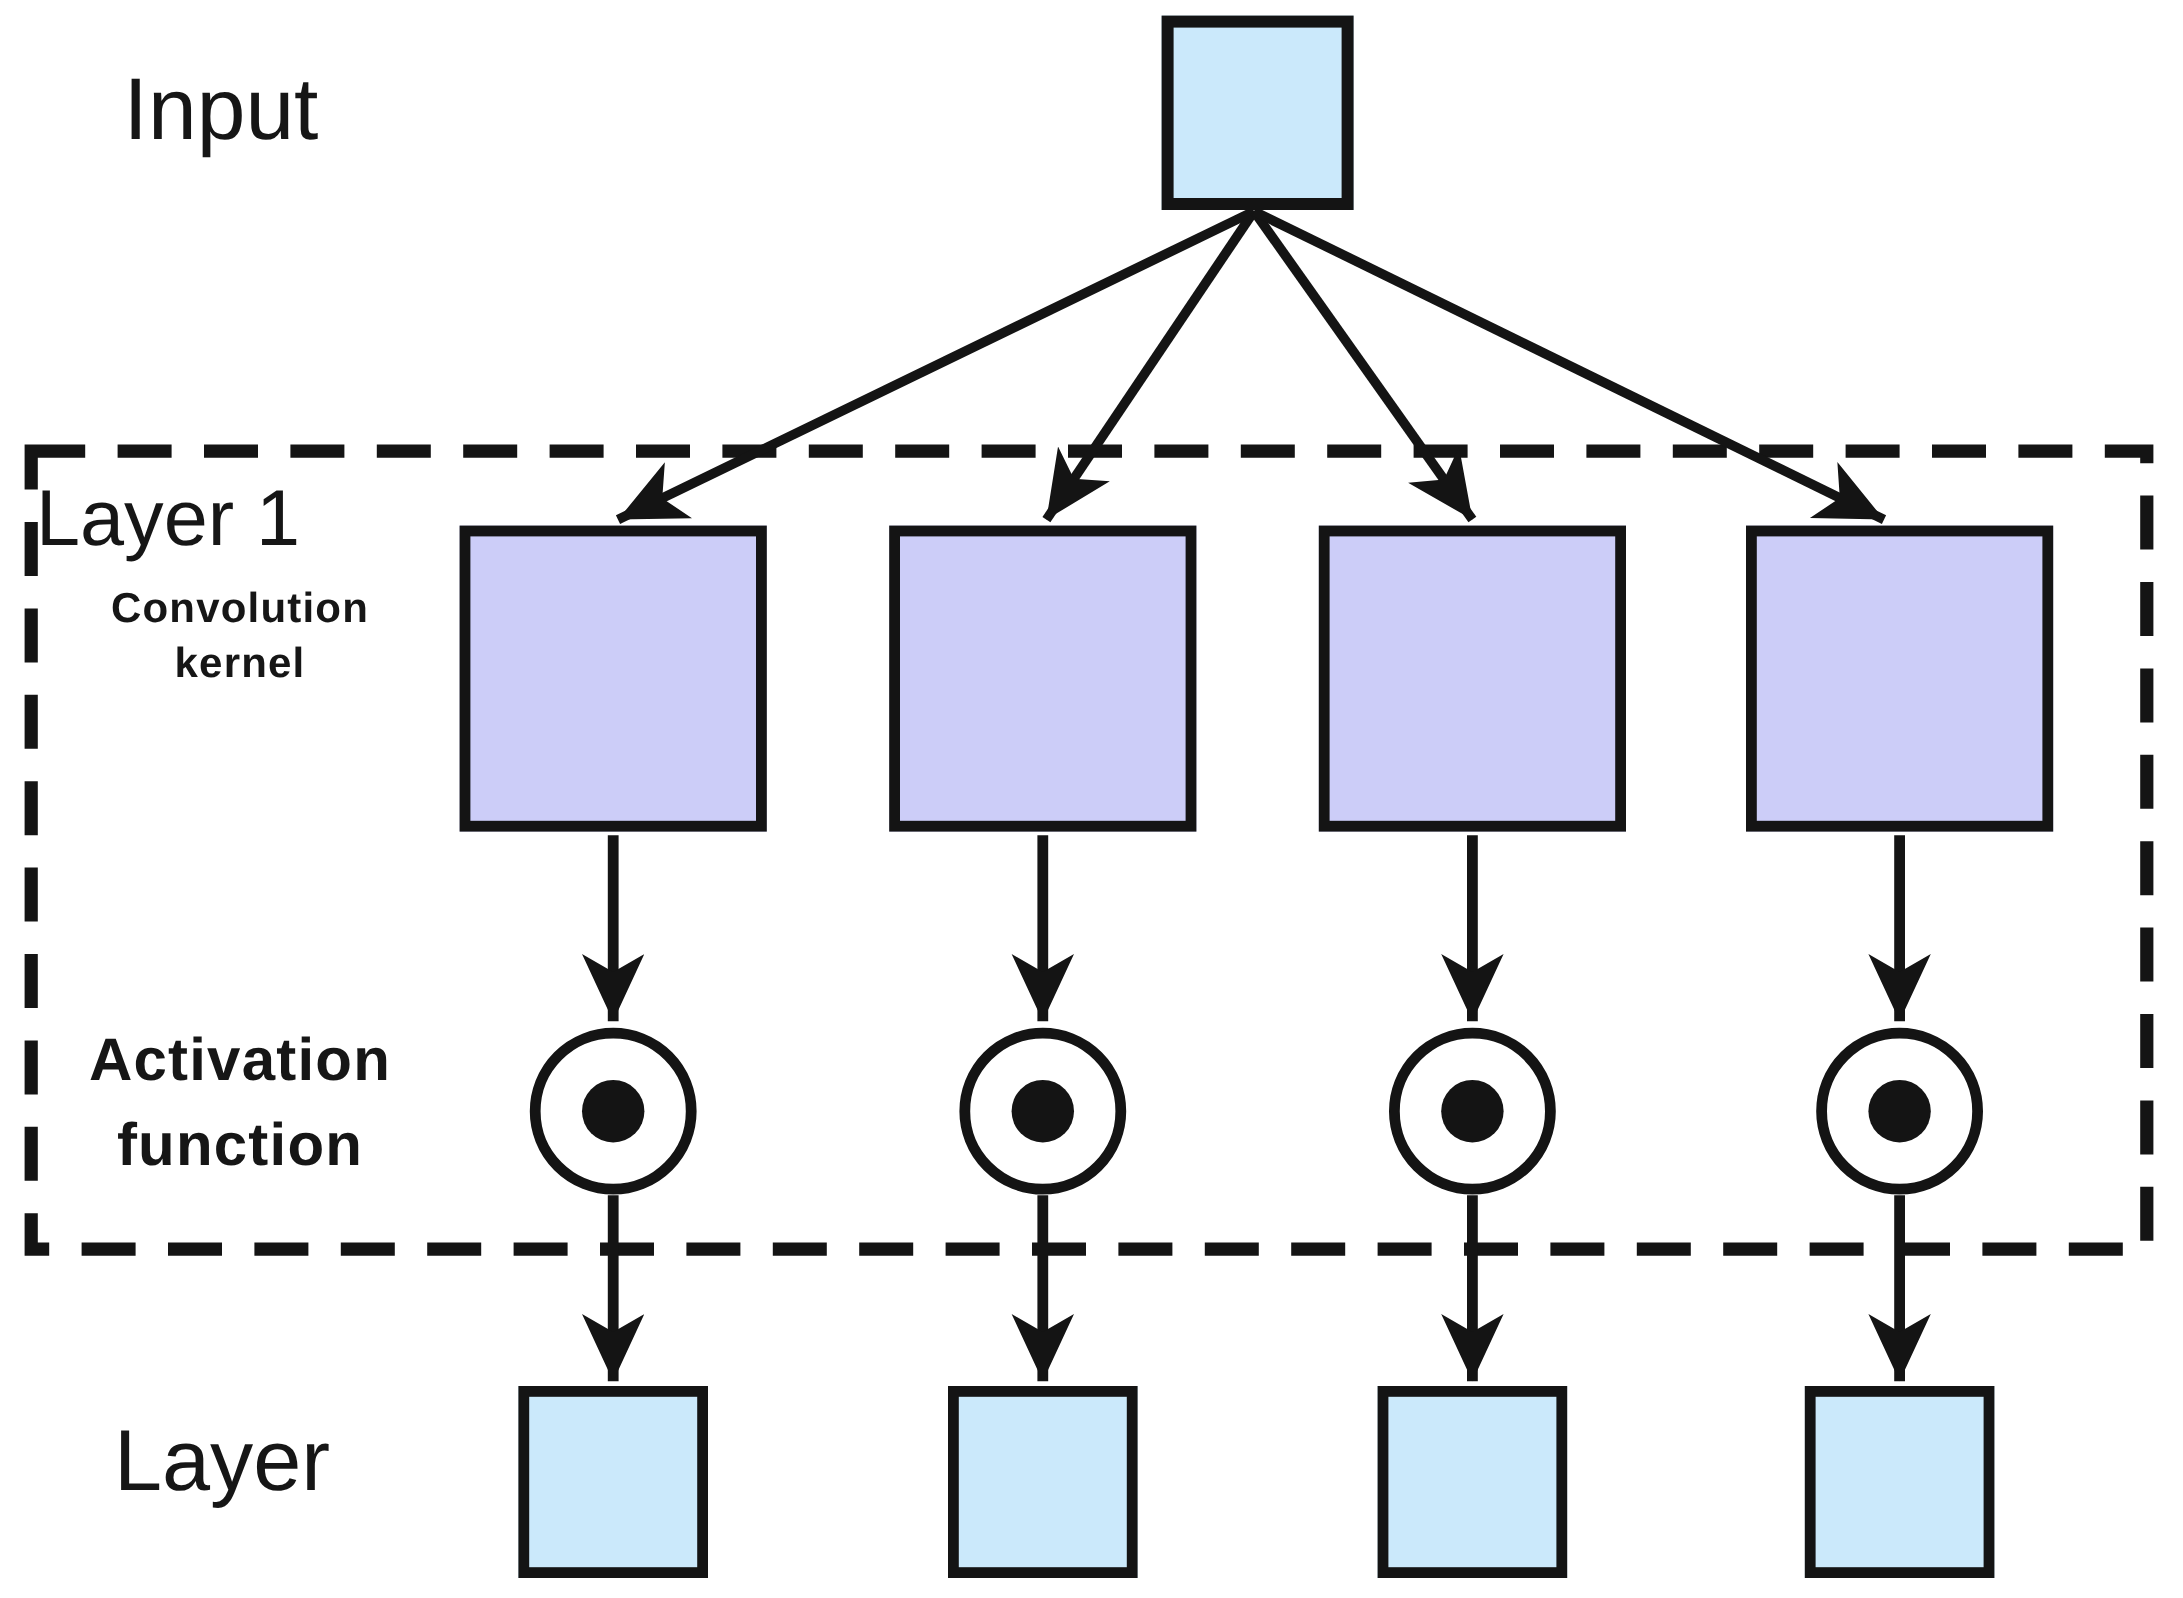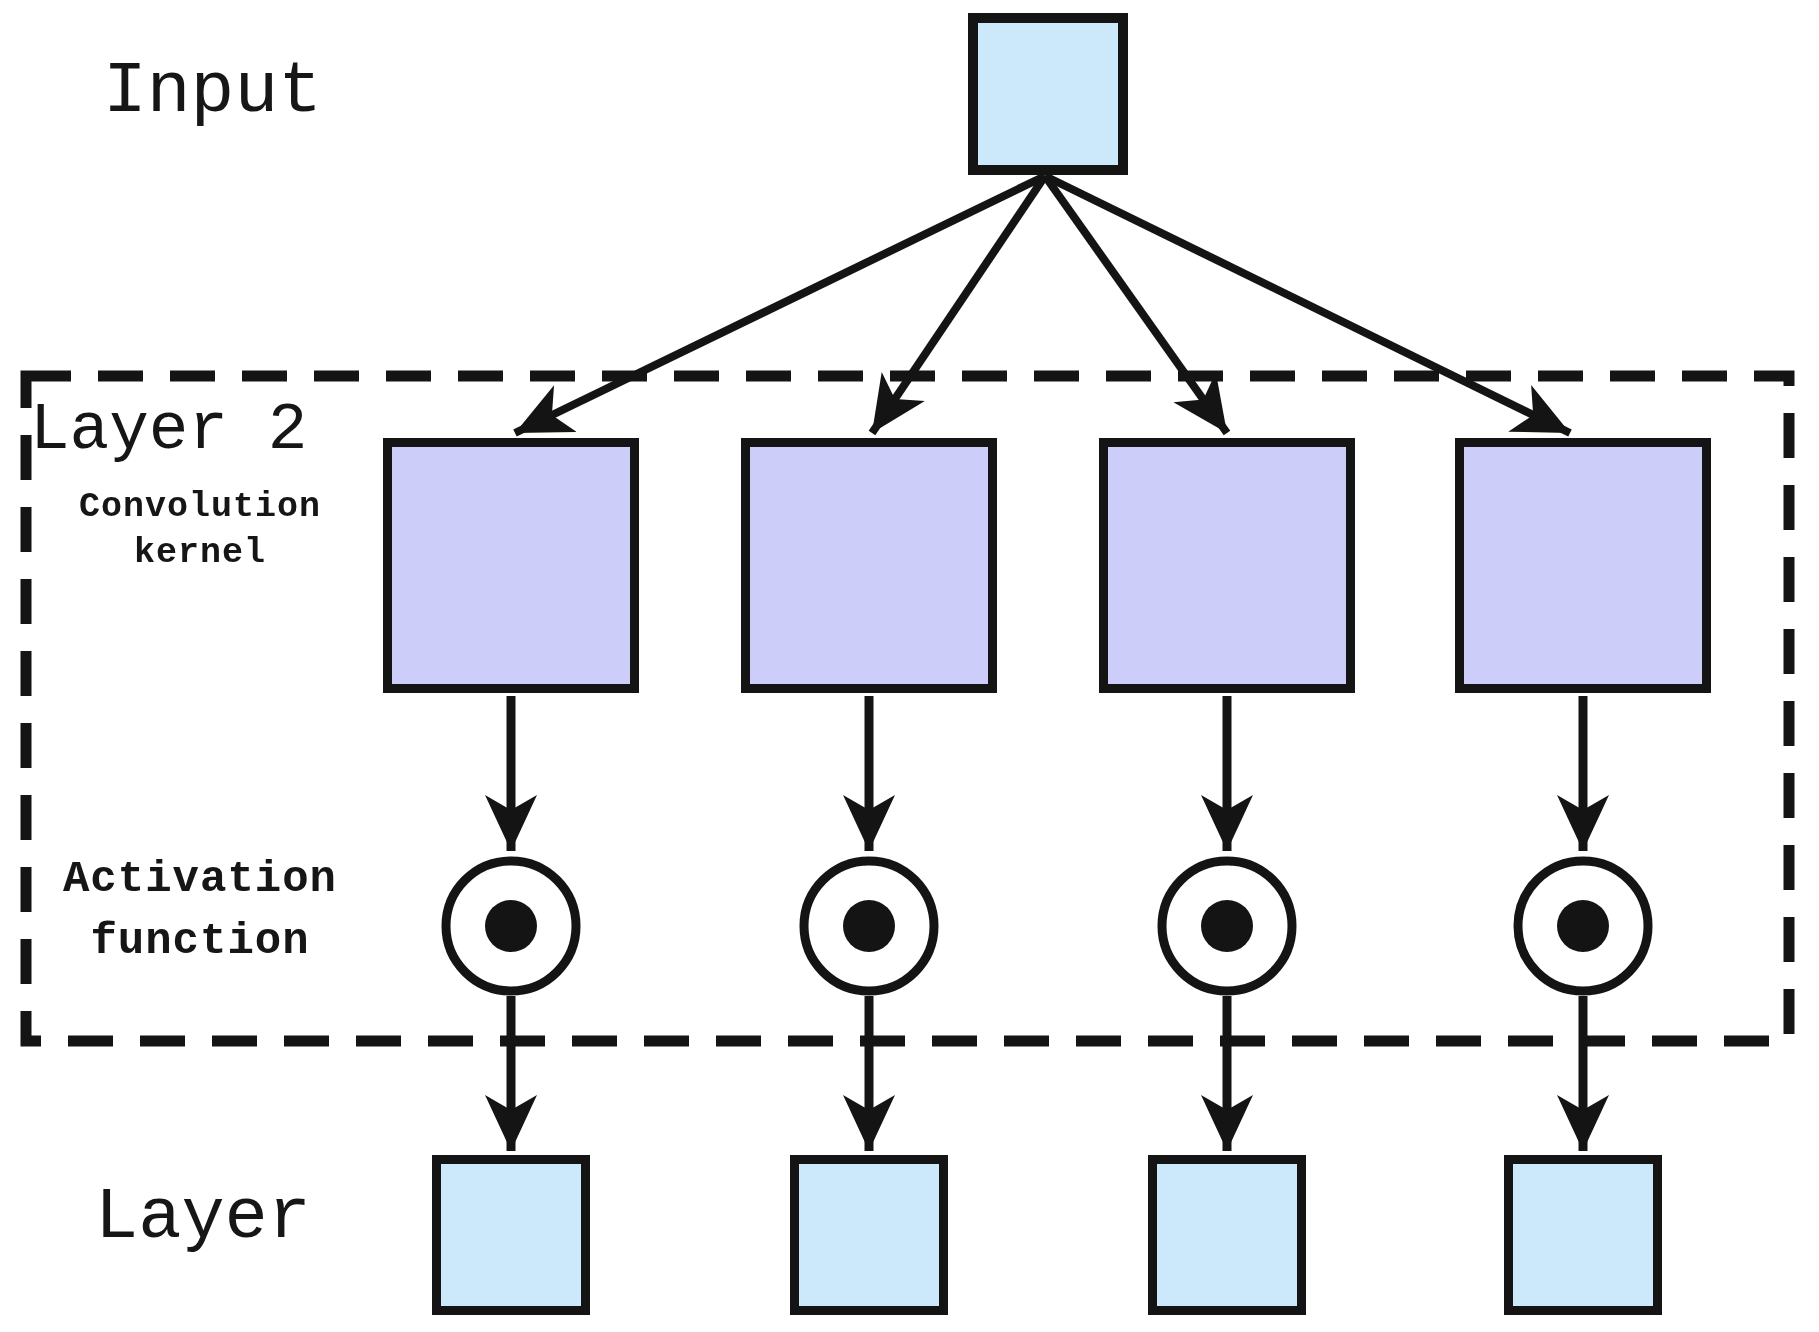--- a/index.html
+++ b/index.html
@@ -9,21 +9,21 @@
     --background: #ffffff;
   }
   * { margin: 0; padding: 0; box-sizing: border-box; }
   html, body { background: var(--background); }
   #canvas {
     position: relative;
     width: 1819px;
     height: 1332px;
     background: var(--background);
     overflow: hidden;
-    font-family: Liberation Mono, monospace;
+    font-family: Liberation Sans, sans-serif;
     color: var(--line);
     padding-left: 22px;
   }
   #shapes {
     position: absolute;
     left: 0; top: 0;
     width: 1819px; height: 1332px;
   }
   .lbl {
     position: absolute;
@@ -35,21 +35,21 @@
   .lbl-layer  { left: 30px;  top: 398px; font-size: 66px; }
   .lbl-output { left: 95px;  top: 1182px; font-size: 72px; }
   .lbl-conv {
     left: 30px; top: 484px; width: 340px;
     font-size: 35px; font-weight: bold;
     text-align: center; line-height: 1.32;
     letter-spacing: 1px;
   }
   .lbl-act {
     left: 30px; top: 848px; width: 340px;
-    font-size: 44px; font-weight: bold;
+    font-size: 50px; font-weight: bold;
     text-align: center; line-height: 1.42;
     letter-spacing: 1px;
   }
   .square { position: absolute; }
   .io-node {
     background: var(--io-node-fill);
     border: 10px solid var(--line);
   }
   .out-node {
     background: var(--io-node-fill);
@@ -126,20 +126,20 @@
   <div class="square kernel-node k2"></div>
   <div class="square kernel-node k3"></div>
   <div class="square kernel-node k4"></div>
 
   <div class="square out-node o1"></div>
   <div class="square out-node o2"></div>
   <div class="square out-node o3"></div>
   <div class="square out-node o4"></div>
 
   <div class="lbl lbl-input">Input</div>
-  <div class="lbl lbl-layer">Layer 2</div>
+  <div class="lbl lbl-layer">Layer 1</div>
   <div class="lbl lbl-conv">Convolution
 kernel</div>
   <div class="lbl lbl-act">Activation
 function</div>
   <div class="lbl lbl-output">Layer</div>
 
 </div>
 
 </body></html>

